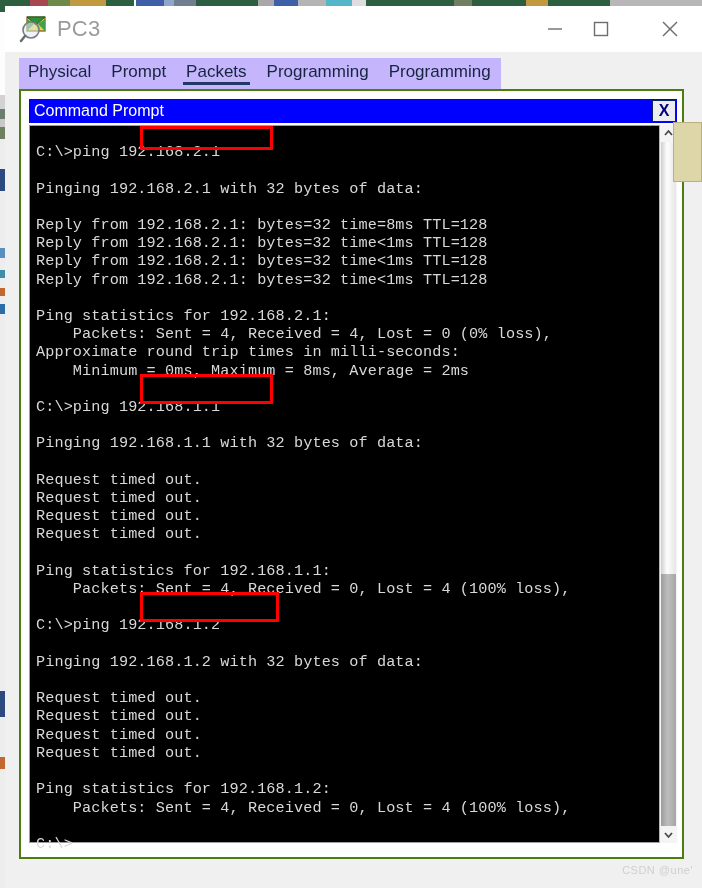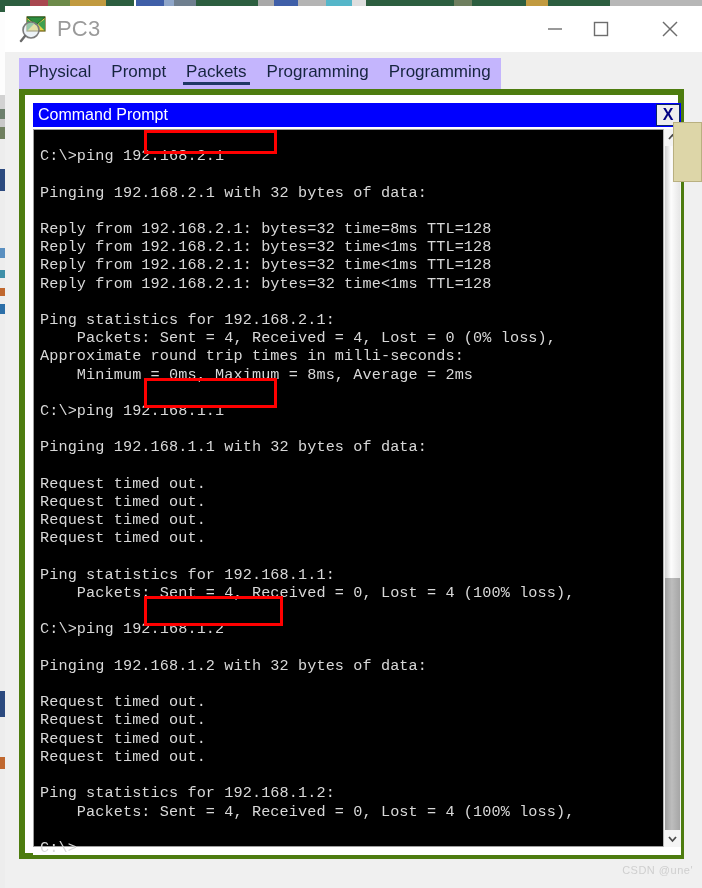--- a/index.html
+++ b/index.html
@@ -84,21 +84,21 @@
     content: ""; position: absolute;
     left: -3px; right: -3px; bottom: 0; height: 3px;
     background: #1f3864;
   }
 
   
   #desktop-panel {
     position: absolute; left: 14px; top: 37px;
     width: 665px; height: 770px;
     background: #ffffff;
-    border: 6px solid #4d7c0f;
+    border: 2px solid #4d7c0f;
     box-sizing: border-box;
   }
 
   
   #cmd-frame {
     position: absolute; left: 8px; top: 8px;
     width: 648px; height: 752px;
     background: #ffffff;
   }
   #cmd-titlebar {

